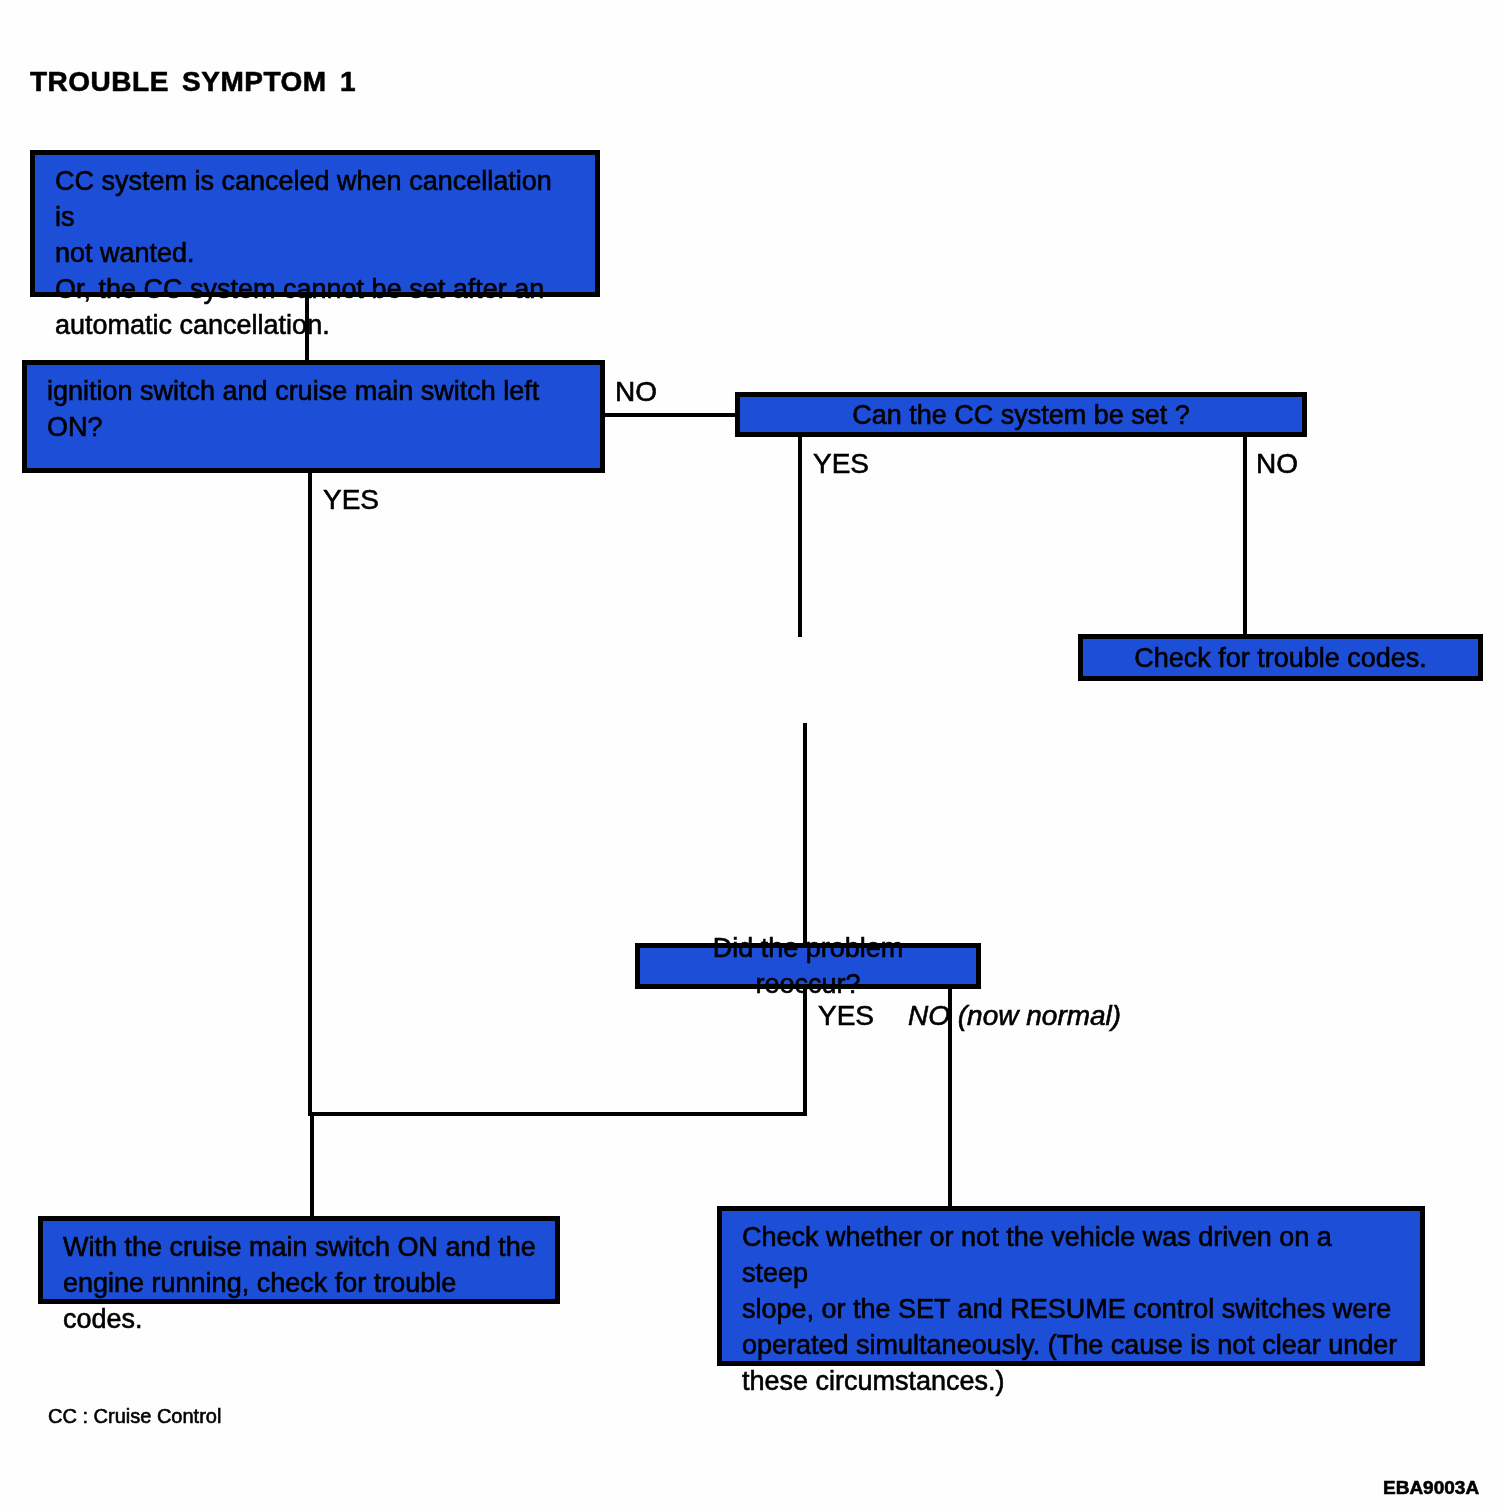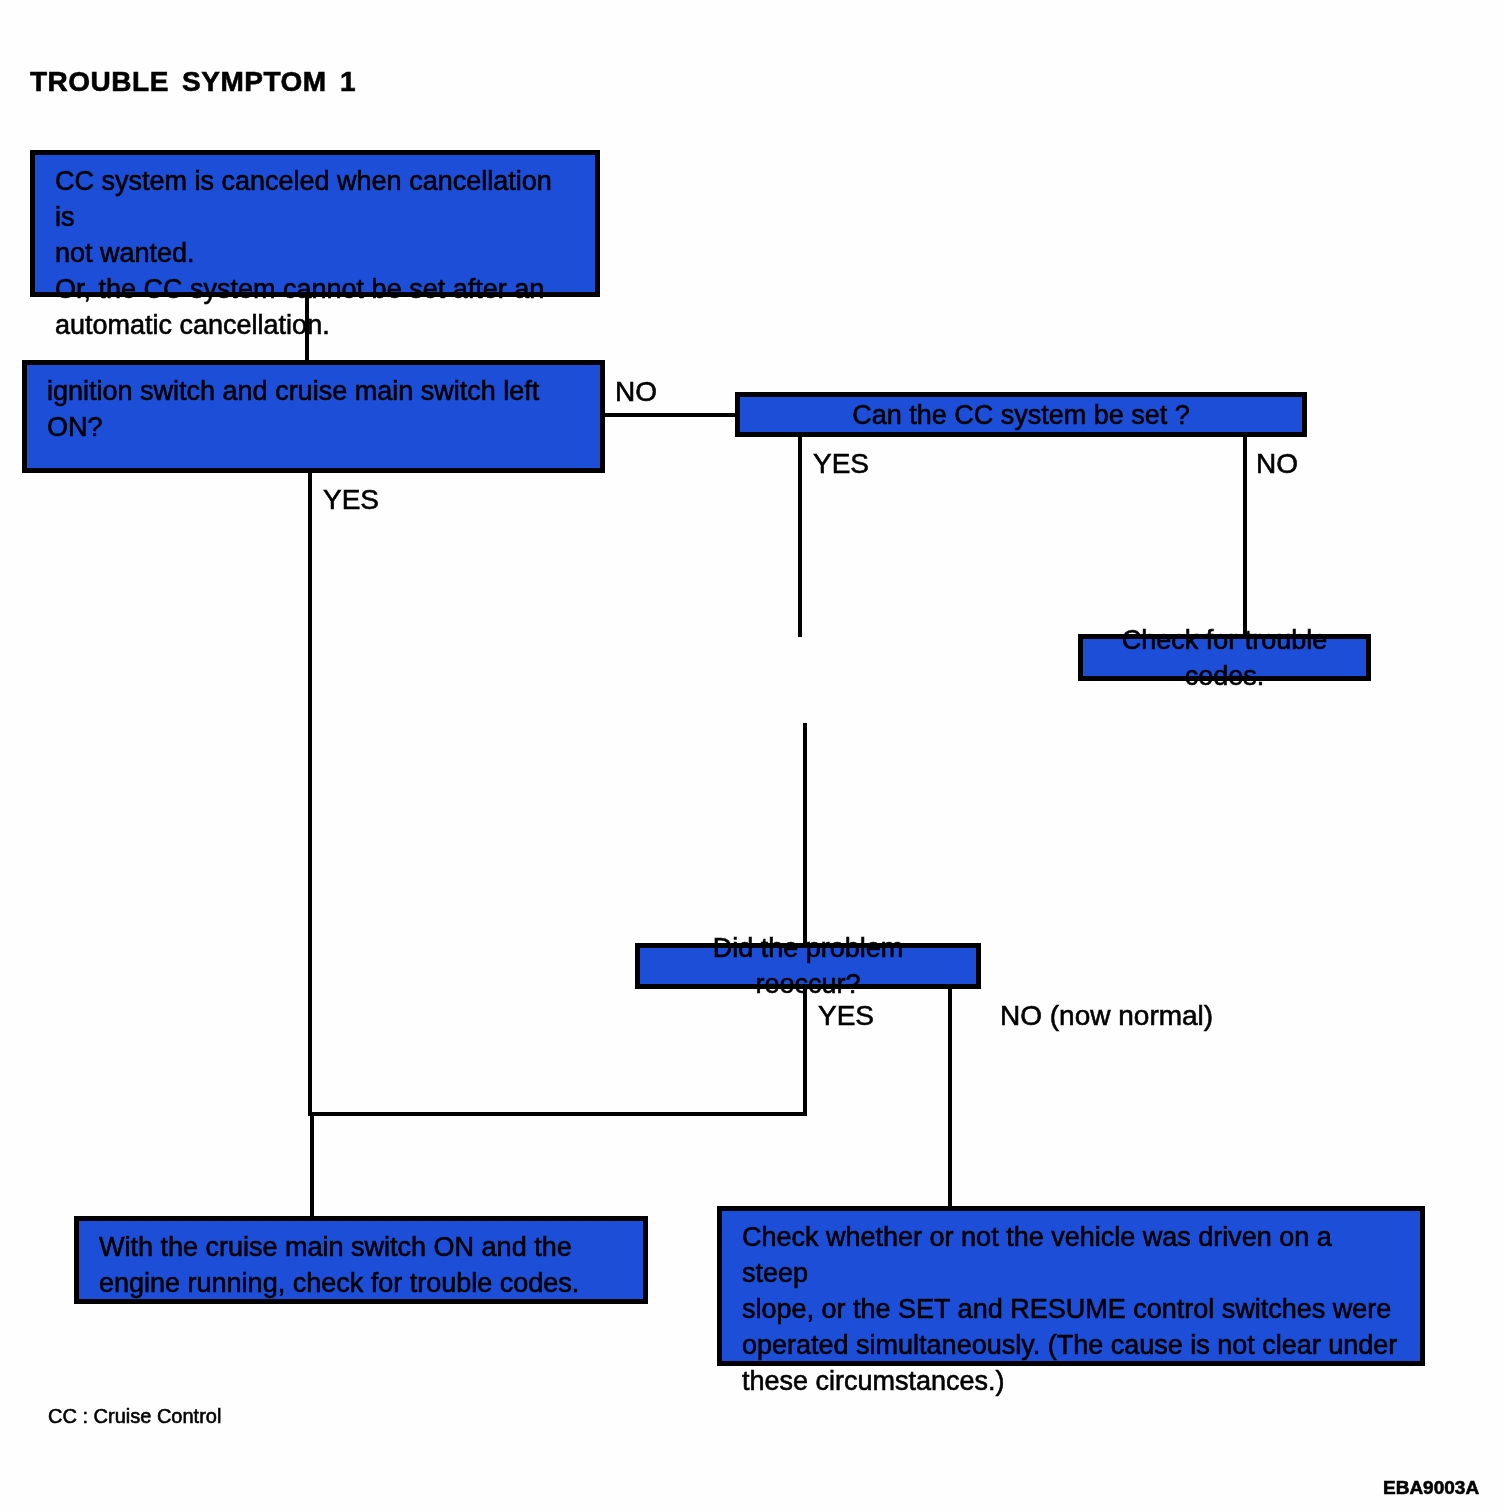--- a/index.html
+++ b/index.html
@@ -83,40 +83,40 @@
     <div>Can the CC system be set ?</div>
   </div>
 
   <div class="edge-label ink" style="left:813px; top:448px;">YES</div>
   <div class="vline" style="left:798px; top:437px; width:4px; height:200px;"></div>
 
   <div class="edge-label ink" style="left:1256px; top:448px;">NO</div>
   <div class="vline" style="left:1243px; top:437px; width:4px; height:197px;"></div>
 
 
-  <div class="node center ink" style="left:1078px; top:634px; width:293px; height:47px;text-align:center;">
+  <div class="node center ink" style="left:1078px; top:634px; width:405px; height:47px;text-align:center;">
     <div>Check for trouble codes.</div>
   </div>
 
   <div class="vline" style="left:803px; top:723px; width:4px; height:220px;"></div>
 
   <div class="node center ink" style="left:635px; top:943px; width:346px; height:46px;">
     <div>Did the problem reoccur?</div>
   </div>
 
   <div class="edge-label ink" style="left:818px; top:1000px;">YES</div>
   <div class="vline" style="left:803px; top:989px; width:4px; height:127px;"></div>
 
   <div class="hline" style="left:308px; top:1112px; width:499px; height:4px;"></div>
   <div class="vline" style="left:310px; top:1112px; width:4px; height:106px;"></div>
 
-  <div class="edge-label ink" style="left:1000px; top:1000px;">NO (now normal)</div>
+  <div class="edge-label ink" style="left:908px; top:1000px;font-style:italic;">NO (now normal)</div>
   <div class="vline" style="left:948px; top:989px; width:4px; height:219px;"></div>
 
-  <div class="node pad ink" style="left:38px; top:1216px; width:574px; height:88px;margin-left:36px;">
+  <div class="node pad ink" style="left:38px; top:1216px; width:522px; height:88px;">
     <div>With the cruise main switch ON and the</div>
     <div>engine running, check for trouble codes.</div>
   </div>
 
   <div class="node pad ink" style="left:717px; top:1206px; width:708px; height:160px;">
     <div>Check whether or not the vehicle was driven on a steep</div>
     <div>slope, or the SET and RESUME control switches were</div>
     <div>operated simultaneously. (The cause is not clear under</div>
     <div>these circumstances.)</div>
   </div>

